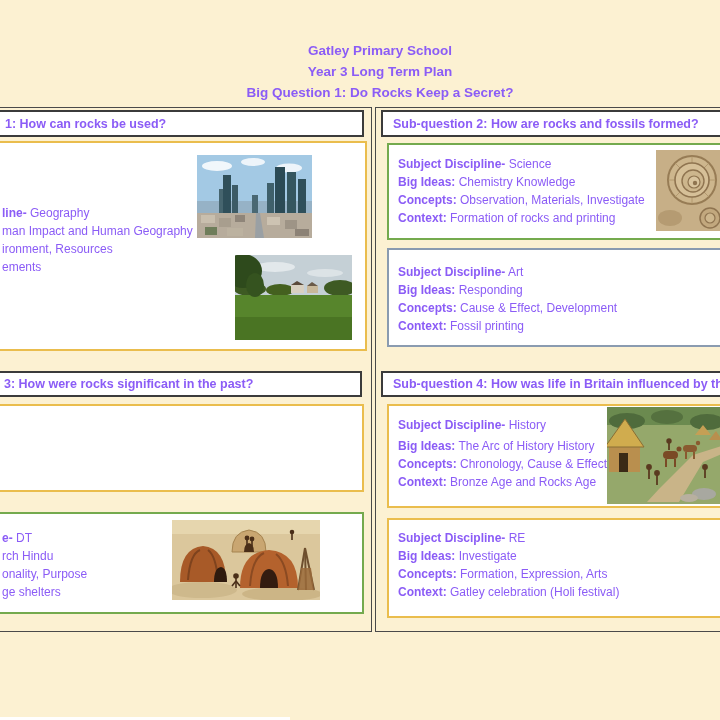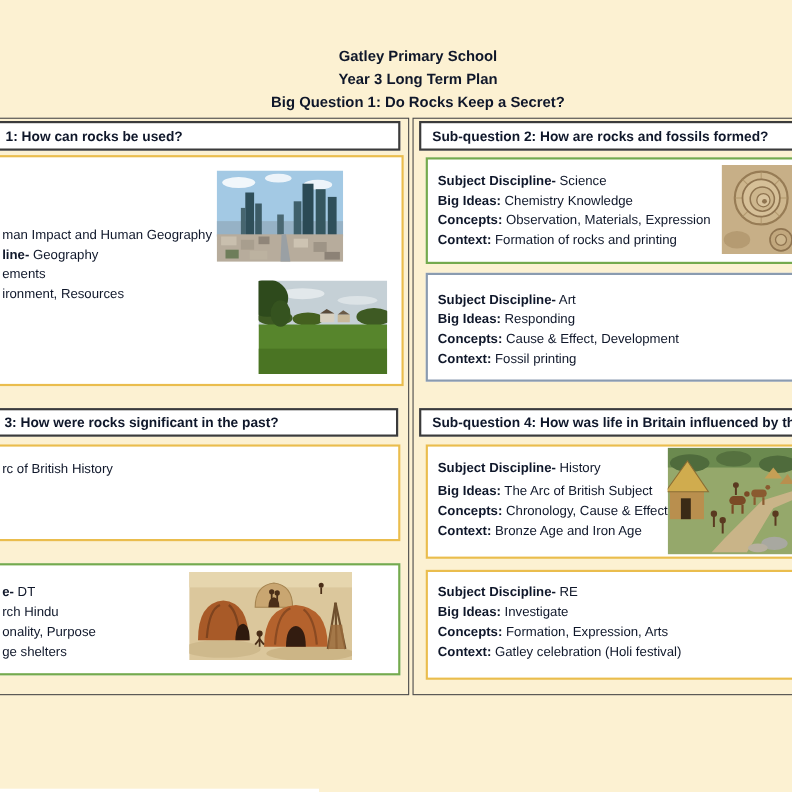--- a/index.html
+++ b/index.html
@@ -1,20 +1,20 @@
 <!DOCTYPE html>
 <html><head>
 <meta charset="utf-8">
 <style>
   html,body{margin:0;padding:0;}
   .page{
     position:relative;width:720px;height:720px;overflow:hidden;
     background:#FCF1D2;
     font-family:"Liberation Sans","DejaVu Sans",sans-serif;
-    color:#0f172a;
+    color:#8b5cf6;
   }
   .title-block{position:absolute;left:20px;top:40px;width:720px;text-align:center;
     font-weight:bold;font-size:13.5px;line-height:21px;}
   .container{position:absolute;border:1.5px solid #4A4A4A;background:transparent;}
   .hdr{position:absolute;background:#FFFFFF;border:2px solid #3B3B3B;
     display:flex;align-items:center;font-weight:bold;font-size:12.5px;
     white-space:nowrap;overflow:hidden;box-sizing:border-box;}
   .cbox{position:absolute;background:#FFFFFF;box-sizing:border-box;overflow:hidden;}
   .gold{border:2px solid #EABD4D;}
   .greenb{border:2px solid #74AA4E;}
@@ -36,24 +36,24 @@
   </div>
 
   <div class="container" style="left:-60px;top:107px;width:430px;height:523px;"></div>
   <div class="container" style="left:375px;top:107px;width:405px;height:523px;"></div>
 
   <div class="hdr" style="left:-95px;top:110px;width:459px;height:27px;padding-left:98px;">
     <span>1: How can rocks be used?</span>
   </div>
 
   <div class="cbox gold" style="left:-95px;top:141px;width:462px;height:210px;padding:61px 0 0 95px;">
+    <div class="ln"><span class="b">line-</span><span> Geography</span></div>
     <div class="ln"><span class="b"></span><span>man Impact and Human Geography</span></div>
-    <div class="ln"><span class="b">line-</span><span> Geography</span></div>
+    <div class="ln"><span class="b"></span><span>ironment, Resources</span></div>
     <div class="ln"><span class="b"></span><span>ements</span></div>
-    <div class="ln"><span class="b"></span><span>ironment, Resources</span></div>
 
     <svg class="photo" style="left:290px;top:12px;" width="115" height="83" viewBox="0 0 115 83">
       <rect width="115" height="60" fill="#A3C9E4"></rect>
       <ellipse cx="20" cy="11" rx="15" ry="5" fill="#FFFFFF" opacity="0.85"></ellipse>
       <ellipse cx="56" cy="7" rx="12" ry="4" fill="#FFFFFF" opacity="0.8"></ellipse>
       <ellipse cx="92" cy="13" rx="13" ry="4.5" fill="#FFFFFF" opacity="0.8"></ellipse>
       <rect y="46" width="115" height="14" fill="#8FA6B5" opacity="0.65"></rect>
       <rect x="22" y="34" width="4" height="26" fill="#46656F"></rect>
       <rect x="26" y="20" width="8" height="40" fill="#2F4F5A"></rect>
       <rect x="35" y="30" width="6" height="30" fill="#3C5B66"></rect>
@@ -92,21 +92,21 @@
     </svg>
   </div>
 
   <div class="hdr" style="left:381px;top:110px;width:405px;height:27px;padding-left:10px;">
     <span>Sub-question 2: How are rocks and fossils formed?</span>
   </div>
 
   <div class="cbox greenb" style="left:387px;top:143px;width:345px;height:97px;padding:10px 0 0 9px;">
     <div class="ln"><span class="b">Subject Discipline-</span><span> Science</span></div>
     <div class="ln"><span class="b">Big Ideas:</span><span> Chemistry Knowledge</span></div>
-    <div class="ln"><span class="b">Concepts:</span><span> Observation, Materials, Expression</span></div>
+    <div class="ln"><span class="b">Concepts:</span><span> Observation, Materials, Investigate</span></div>
     <div class="ln"><span class="b">Context:</span><span> Formation of rocks and printing</span></div>
 
     <svg class="photo" style="left:267px;top:5px;" width="70" height="81" viewBox="0 0 70 81">
       <rect width="70" height="81" fill="#C7AF87"></rect>
       <circle cx="36" cy="30" r="24" fill="#CDB68D" stroke="#977C55" stroke-width="2"></circle>
       <g stroke="#A98E63" stroke-width="1" opacity="0.7">
         <line x1="36" y1="30" x2="36" y2="6"></line>
           <line x1="36" y1="30" x2="53" y2="13"></line>
         <line x1="36" y1="30" x2="60" y2="30"></line>
           <line x1="36" y1="30" x2="53" y2="47"></line>
@@ -130,21 +130,20 @@
     <div class="ln"><span class="b">Big Ideas:</span><span> Responding</span></div>
     <div class="ln"><span class="b">Concepts:</span><span> Cause &amp; Effect, Development</span></div>
     <div class="ln"><span class="b">Context:</span><span> Fossil printing</span></div>
   </div>
 
   <div class="hdr" style="left:-110px;top:371px;width:472px;height:26px;padding-left:112px;">
     <span>3: How were rocks significant in the past?</span>
   </div>
 
   <div class="cbox gold" style="left:-110px;top:404px;width:474px;height:88px;padding:11px 0 0 110px;">
-    <div class="ln"><span class="b"></span><span>rc of British History</span></div>
   </div>
 
   <div class="cbox greenb" style="left:-110px;top:512px;width:474px;height:102px;padding:15px 0 0 110px;">
     <div class="ln"><span class="b">e-</span><span> DT</span></div>
     <div class="ln"><span class="b"></span><span>rch Hindu</span></div>
     <div class="ln"><span class="b"></span><span>onality, Purpose</span></div>
     <div class="ln"><span class="b"></span><span>ge shelters</span></div>
 
     <svg class="photo" style="left:280px;top:6px;" width="148" height="80" viewBox="0 0 148 80">
       <rect width="148" height="80" fill="#DBC79C"></rect>
@@ -179,23 +178,23 @@
       </g>
     </svg>
   </div>
 
   <div class="hdr" style="left:381px;top:371px;width:405px;height:26px;padding-left:10px;">
     <span>Sub-question 4: How was life in Britain influenced by the St</span>
   </div>
 
   <div class="cbox gold" style="left:387px;top:404px;width:345px;height:104px;padding:10px 0 0 9px;">
     <div class="ln"><span class="b">Subject Discipline-</span><span> History</span></div>
-    <div class="ln" style="margin-top:3px;"><span class="b">Big Ideas:</span><span> The Arc of British Subject</span></div>
+    <div class="ln" style="margin-top:3px;"><span class="b">Big Ideas:</span><span> The Arc of History History</span></div>
     <div class="ln"><span class="b">Concepts:</span><span> Chronology, Cause &amp; Effect</span></div>
-    <div class="ln"><span class="b">Context:</span><span> Bronze Age and Iron Age</span></div>
+    <div class="ln"><span class="b">Context:</span><span> Bronze Age and Rocks Age</span></div>
 
     <svg class="photo" style="left:218px;top:1px;" width="115" height="97" viewBox="0 0 115 97">
       <rect width="115" height="97" fill="#95A86B"></rect>
       <rect width="115" height="18" fill="#6B8A4F"></rect>
       <ellipse cx="20" cy="14" rx="18" ry="8" fill="#4F6B3C"></ellipse>
       <ellipse cx="60" cy="10" rx="16" ry="7" fill="#55713F"></ellipse>
       <ellipse cx="100" cy="15" rx="17" ry="8" fill="#4F6B3C"></ellipse>
       <polygon points="88,28 96,18 104,28" fill="#C59F55"></polygon>
       <polygon points="102,33 109,24 115,33" fill="#B98F4E"></polygon>
       <polygon points="40,95 72,95 96,55 115,47 115,39 86,48 52,82" fill="#C9B488"></polygon>

